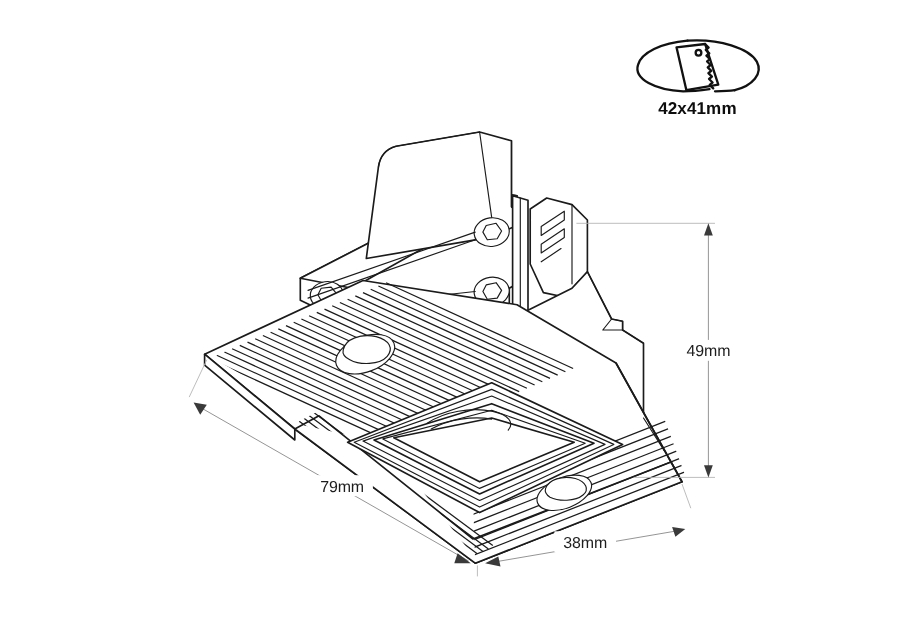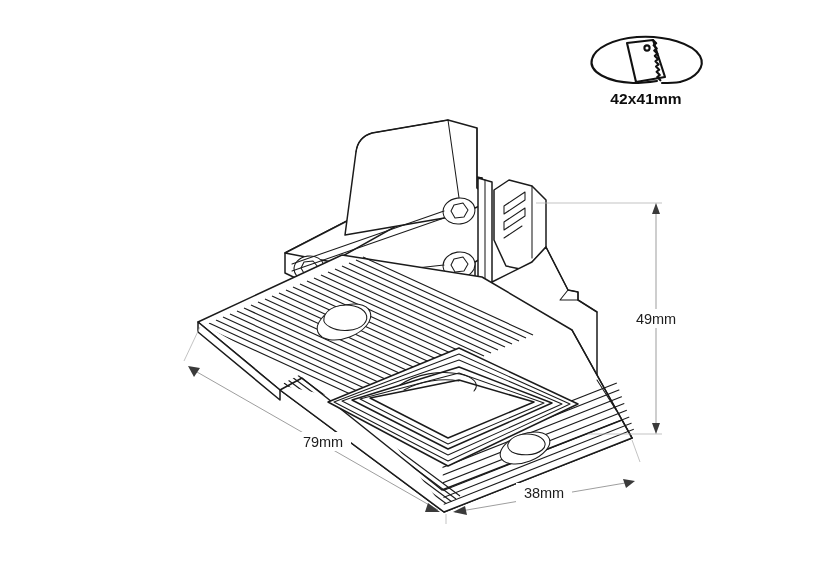--- a/index.html
+++ b/index.html
@@ -12,21 +12,21 @@
     width: 830px;
     height: 584px;
     position: relative;
     overflow: hidden;
     font-family: "Liberation Sans", sans-serif;
     -webkit-font-smoothing: antialiased;
   }
 
   #drawing-root {
     position: absolute;
-    left: 12px;
+    left: 0;
     top: 0;
     width: 662px;
     height: 584px;
   }
 
   svg.sheet {
     display: block;
     width: 830px;
     height: 584px;
   }

